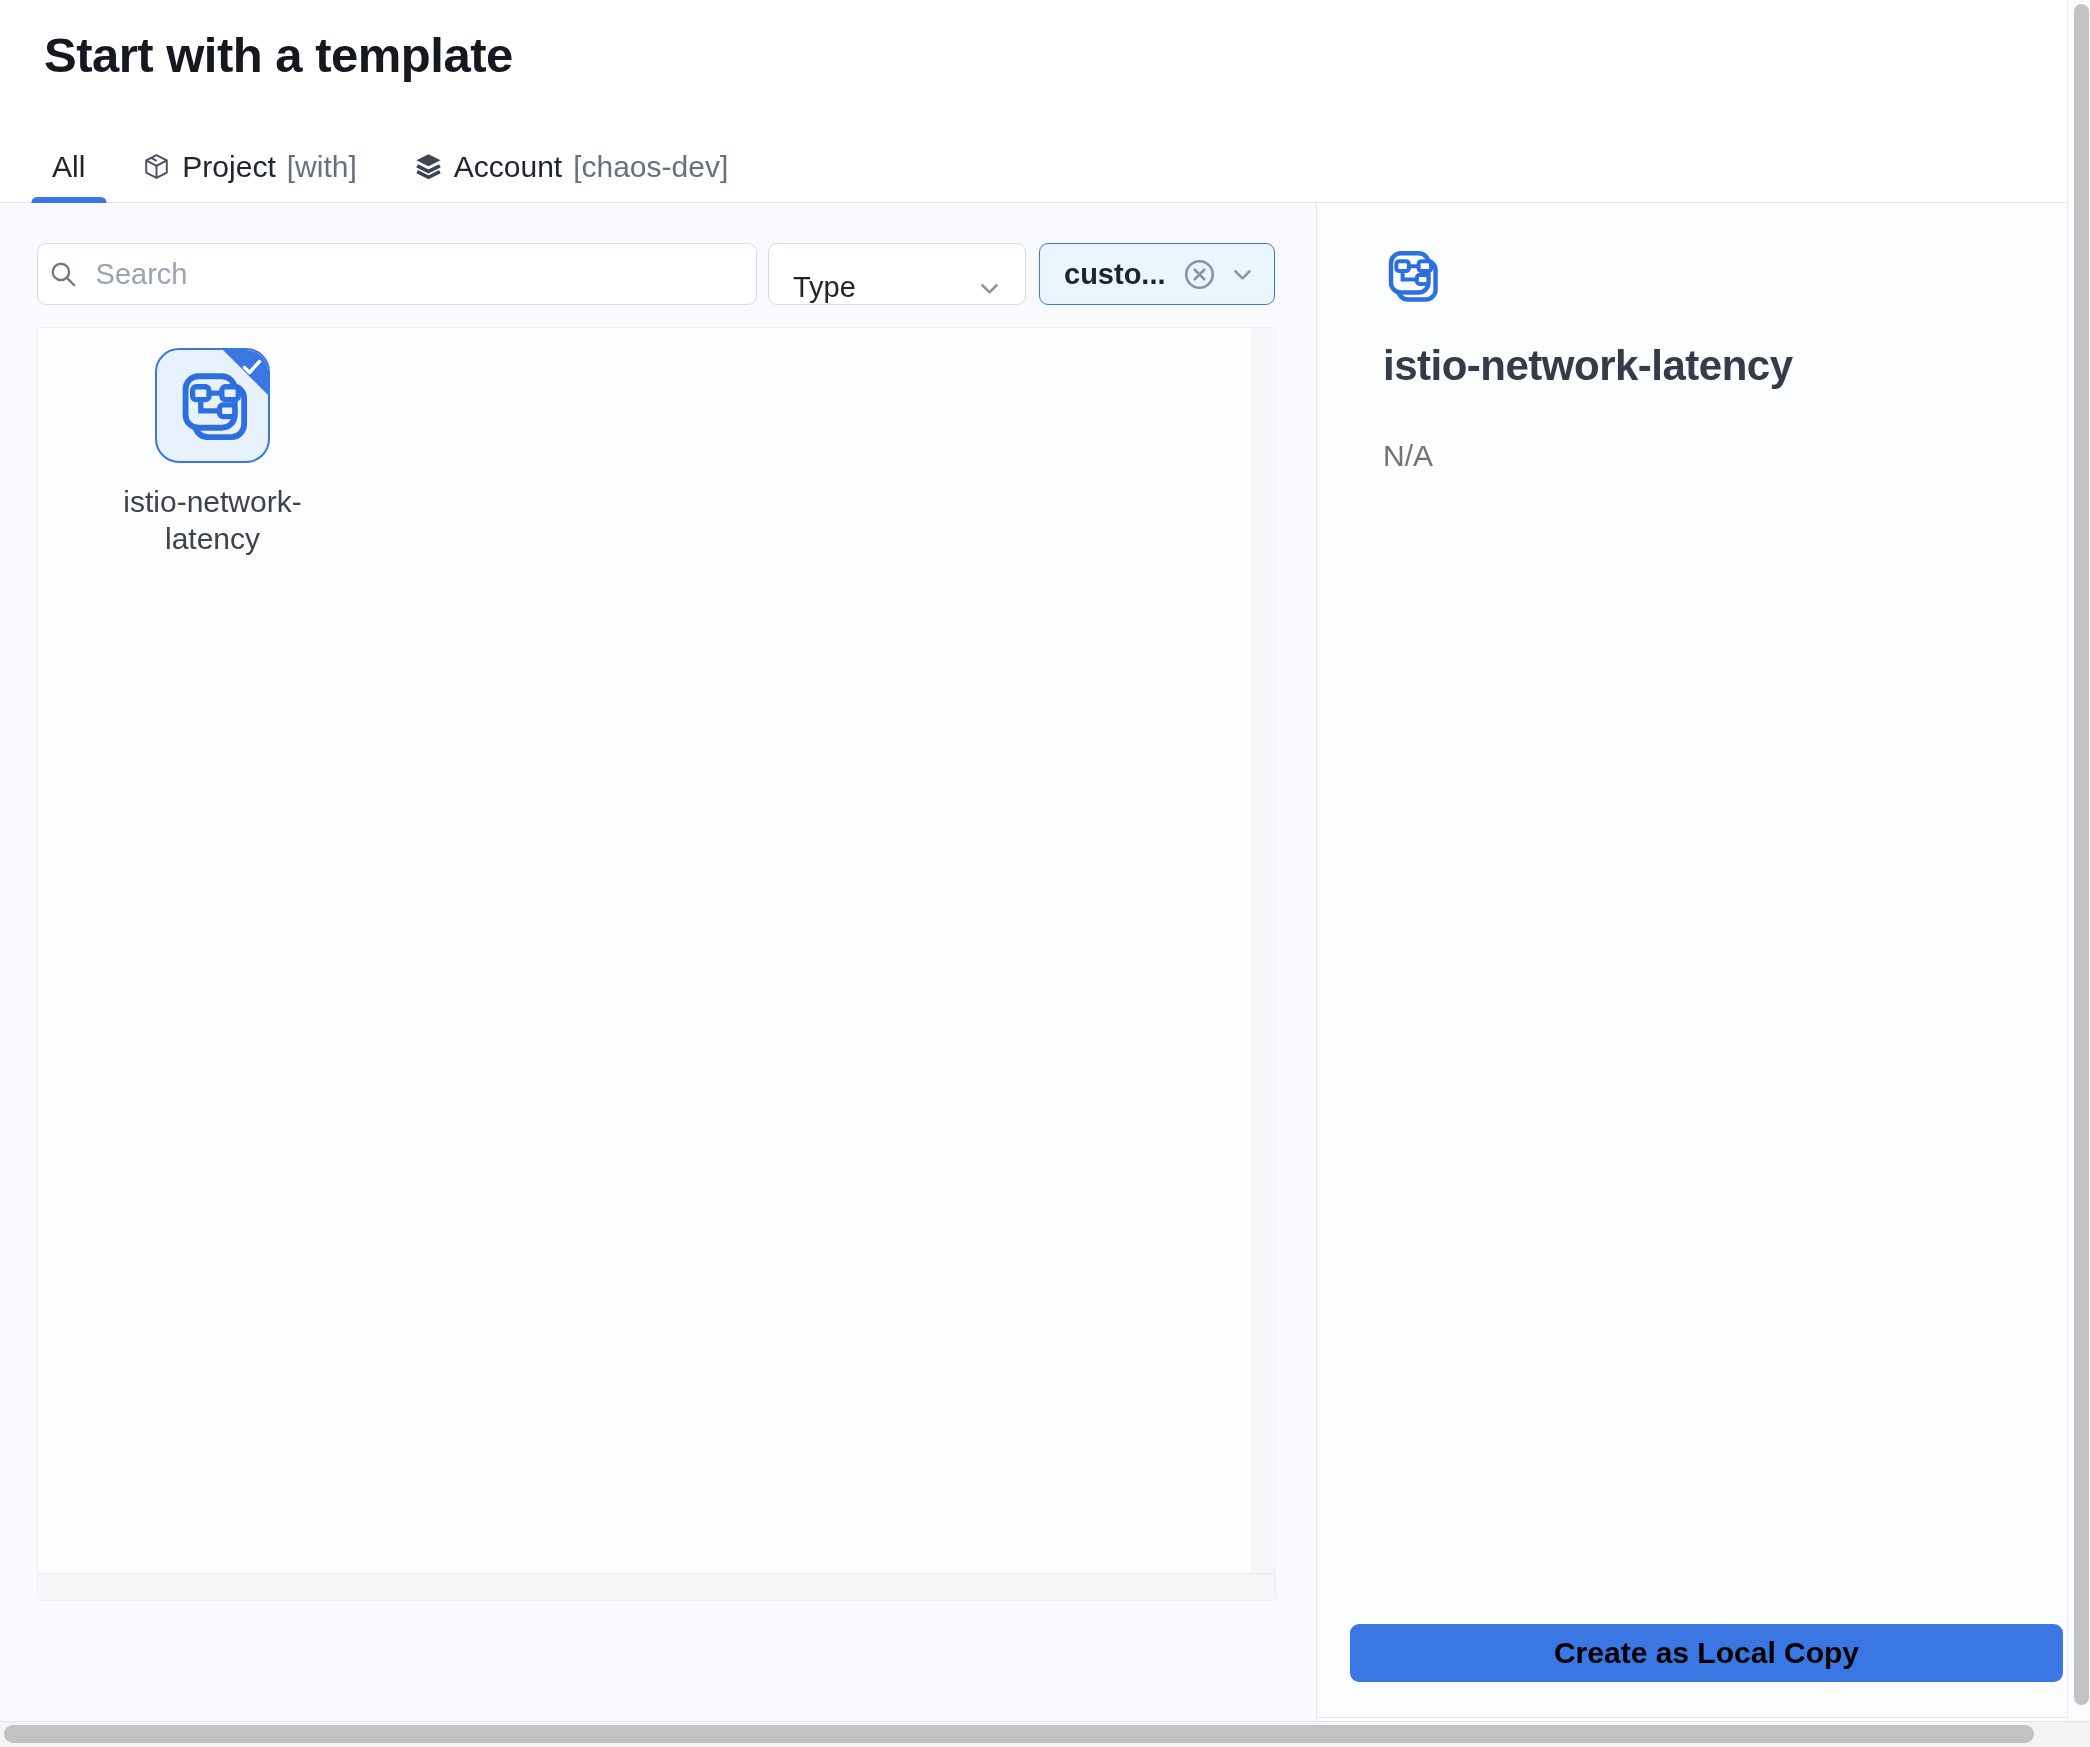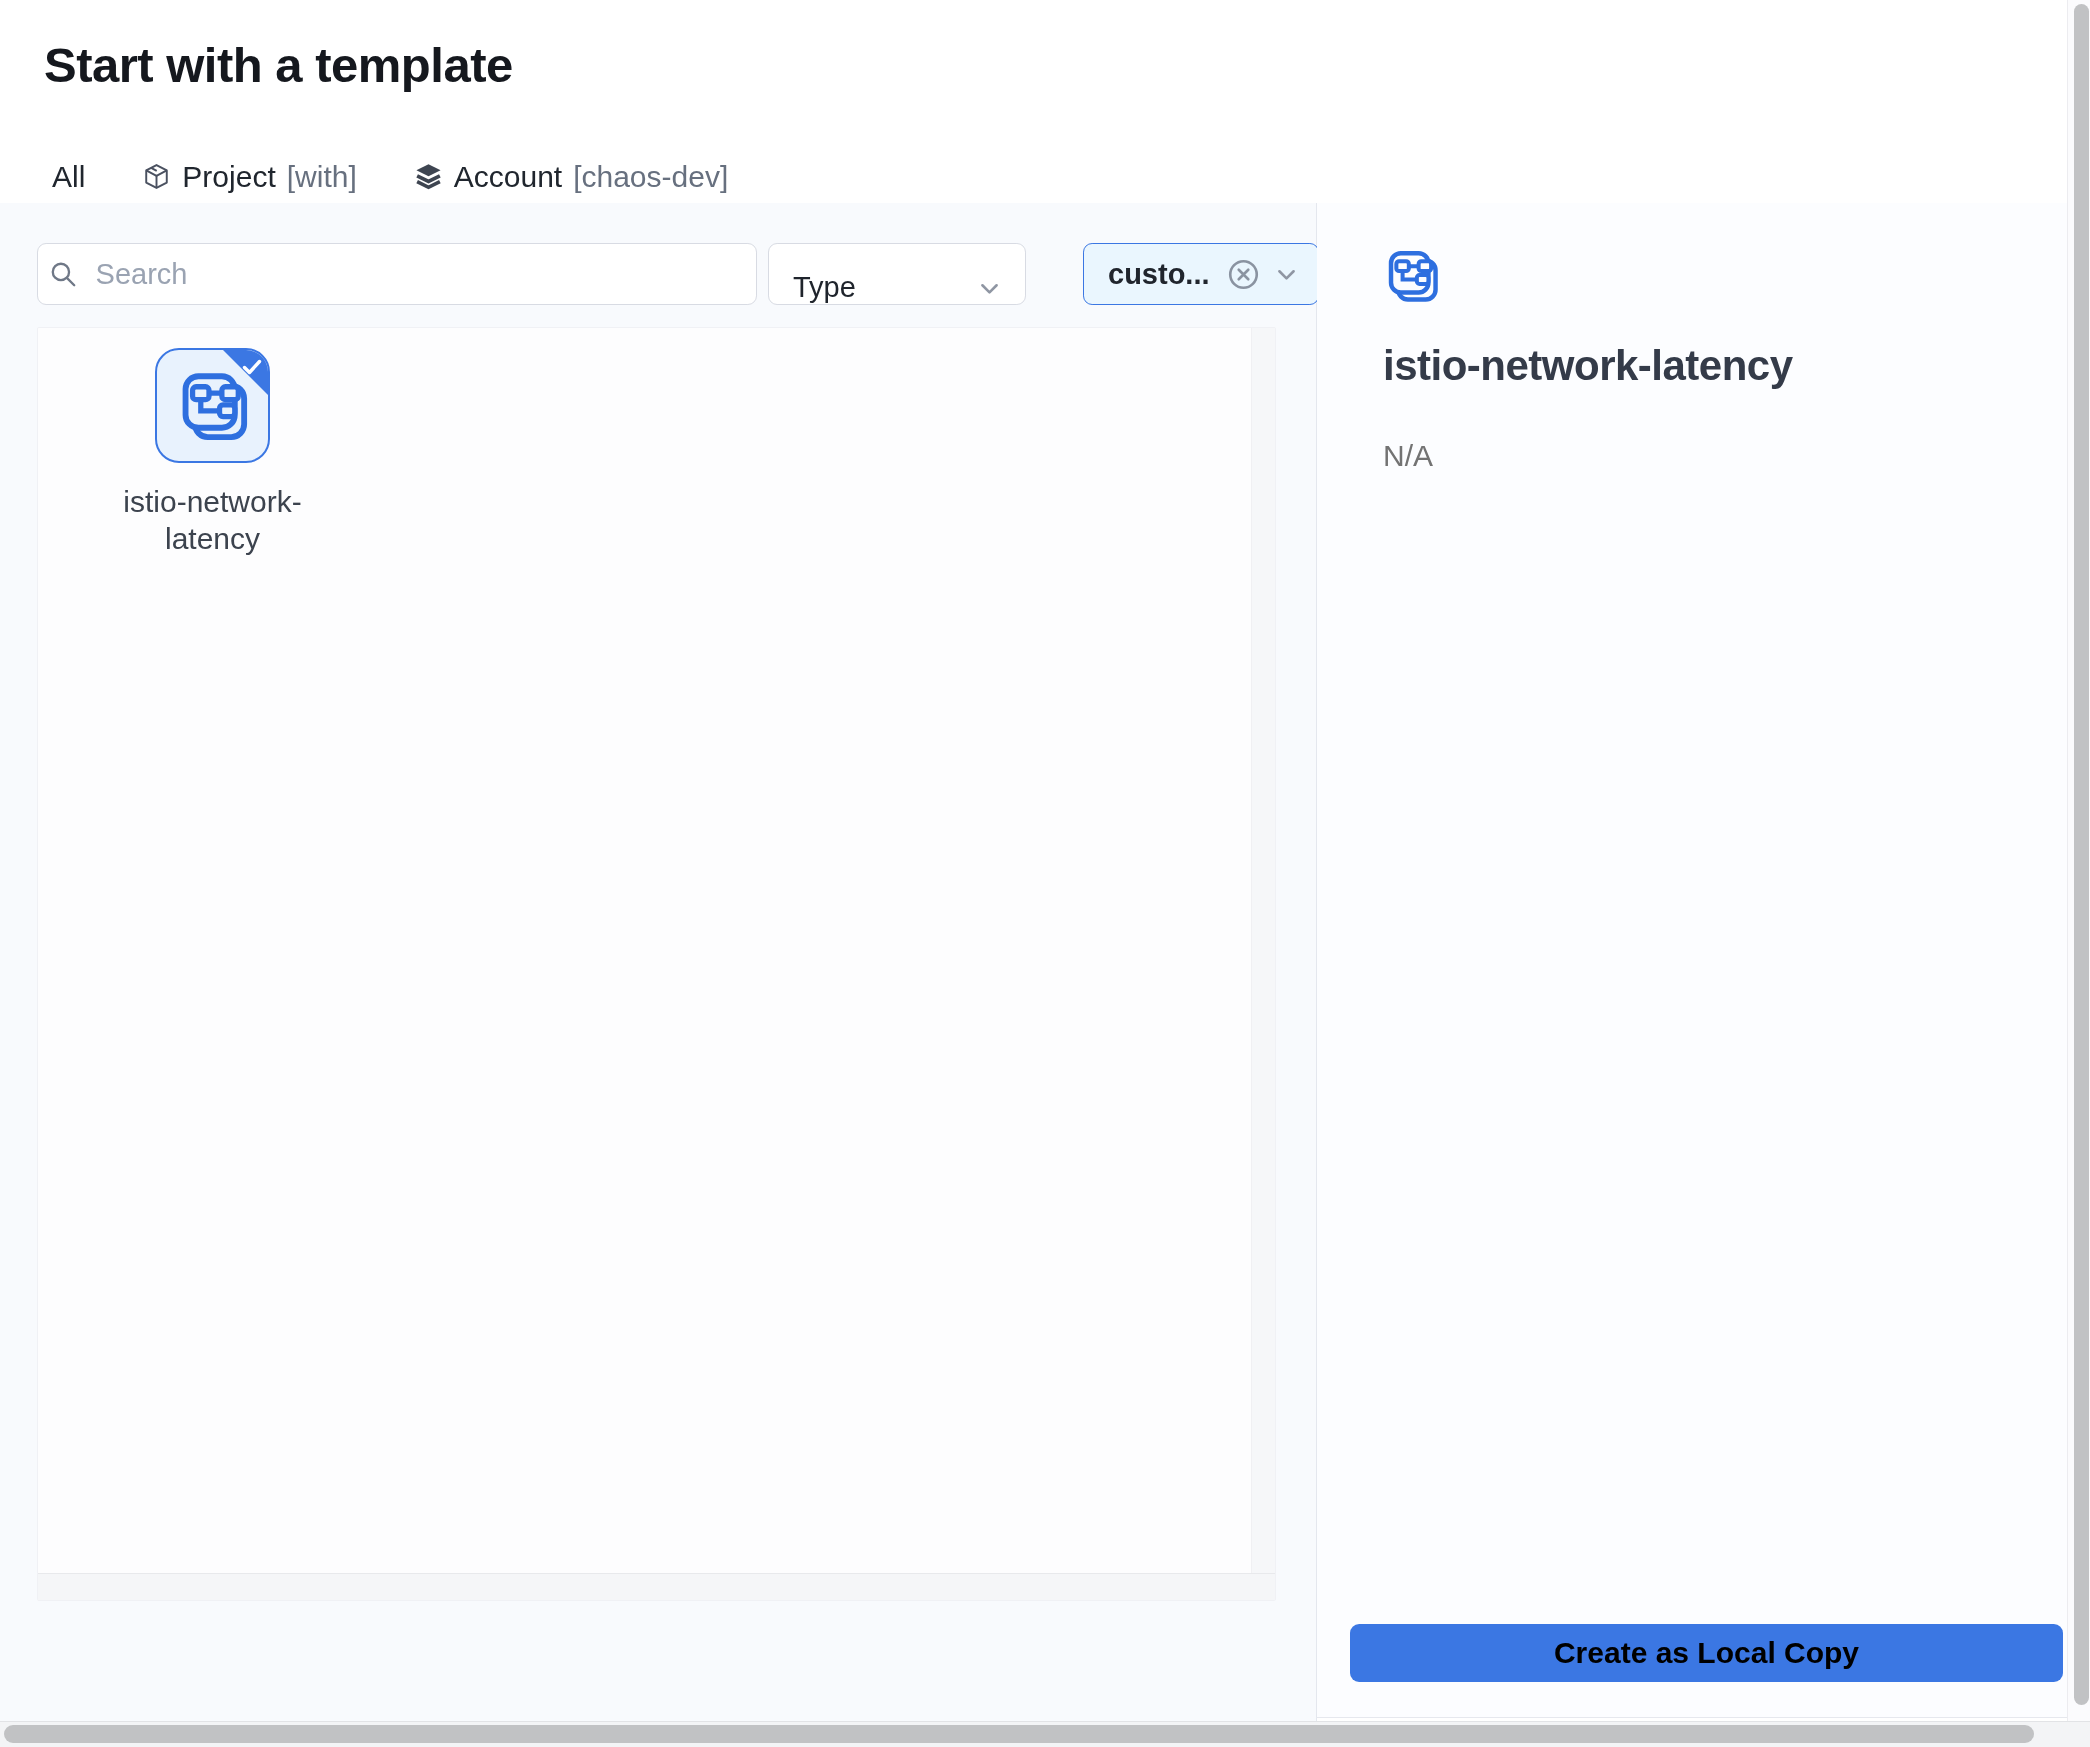--- a/index.html
+++ b/index.html
@@ -2,37 +2,37 @@
 <html style="--accent-blue: #3B77E3; --tile-bg: #E8F2FD; --filter-active-bg: #EAF6FE; --scrollbar-thumb: #C1C2C4;font-size:14.6px"><head>
 <meta charset="utf-8">
 <style>
   html,body{margin:0;padding:0;background:#ffffff;}
   *{box-sizing:border-box;}
   .page{
     position:relative;width:2091px;height:1747px;background:#ffffff;
     font-family:"Liberation Sans", sans-serif;color:#20262e;overflow:hidden;
   }
   
-  .hdr{position:absolute;left:0;top:10px;width:2089px;height:203px;background:#ffffff;border-bottom:1.8px solid #e3e6ee;}
+  .hdr{position:absolute;left:0;top:0;width:2089px;height:203px;background:#ffffff;border-bottom:1.8px solid #e3e6ee;}
   .hdr h1{margin:0;position:absolute;left:44px;top:27.4px;font-size:49px;font-weight:bold;color:#15181e;letter-spacing:-0.5px;}
   .tabs{position:absolute;left:44px;bottom:0;height:71px;display:flex;align-items:center;gap:57px;margin-left:8px;}
   .tab{position:relative;display:flex;align-items:center;gap:11px;height:100%;font-size:30px;color:#20262e;cursor:pointer;}
   .tab .suffix{color:#67707f;}
   .tab .ticon{display:flex;align-items:center;}
   .tab-underline{position:absolute;left:50%;transform:translateX(-50%);bottom:-1.8px;width:75px;height:7.3px;background:var(--accent-blue,#3B77E3);border-radius:5.5px 5.5px 0 0;}
   
   .left-panel{position:absolute;left:0;top:203px;width:1317px;height:1519px;background:#f8fafd;border-right:1.8px solid #e4e7ee;}
   .right-panel{position:absolute;left:1317px;top:203px;width:774px;height:1515px;background:#fcfdff;border-bottom:1.8px solid #e6e8ee;}
   
   .search-box{position:absolute;left:37px;top:40px;width:720px;height:62px;background:#fff;border:1.8px solid #d8dbe3;border-radius:9.1px;display:flex;align-items:center;padding:0 10px;}
   .search-box input{border:none;outline:none;flex:1;font-family:inherit;font-size:29px;color:#20262e;margin-left:14.6px;background:transparent;}
   .search-box input::placeholder{color:#9aa3b2;}
   .select{position:absolute;top:40px;height:62px;background:#fff;border:1.8px solid #d8dbe3;border-radius:9.1px;display:flex;align-items:center;cursor:pointer;font-size:29px;color:#1f242c;}
   .select.type{left:768px;width:258px;padding:0 20px 0 24px;justify-content:space-between;align-items:flex-end;}
-  .select.custom{left:1039px;width:236px;border-color:var(--accent-blue,#3B77E3);background:var(--filter-active-bg,#EAF6FE);padding:0 16.4px 0 24px;justify-content:space-between;font-weight:bold;color:#20252d;margin-left:44px;}
+  .select.custom{left:1039px;width:236px;border-color:var(--accent-blue,#3B77E3);background:var(--filter-active-bg,#EAF6FE);padding:0 16.4px 0 24px;justify-content:space-between;font-weight:bold;color:#20252d;}
   .select .right-icons{display:flex;align-items:center;gap:9.1px;}
   
   .grid{position:absolute;left:37px;top:124px;width:1239px;height:1274px;background:#fdfdfe;border:1.8px solid #f0f1f5;border-radius:1.8px;}
   .grid-track{position:absolute;top:0;right:0;width:24px;bottom:27.4px;background:#f6f7f9;border-left:1.8px solid #f0f0f3;}
   .grid-footer{position:absolute;left:0;right:0;bottom:0;height:27.4px;background:#f5f6f8;border-top:1.8px solid #e8e9ec;}
   .template-card{position:absolute;left:74px;top:20px;width:201px;cursor:pointer;}
   .tile{position:relative;margin:0 auto;width:115px;height:115px;background:var(--tile-bg,#E8F2FD);border:2.7px solid var(--accent-blue,#3B77E3);border-radius:24px;overflow:hidden;display:flex;align-items:center;justify-content:center;}
   .tile .corner{position:absolute;top:-2.7px;right:-2.7px;width:0;height:0;border-top:51px solid var(--accent-blue,#3B77E3);border-left:51px solid transparent;}
   .tile .check{position:absolute;top:4.6px;right:3.7px;}
   .card-label{margin-top:20px;text-align:center;font-size:30px;line-height:37px;color:#3c434e;overflow-wrap:break-word;}

